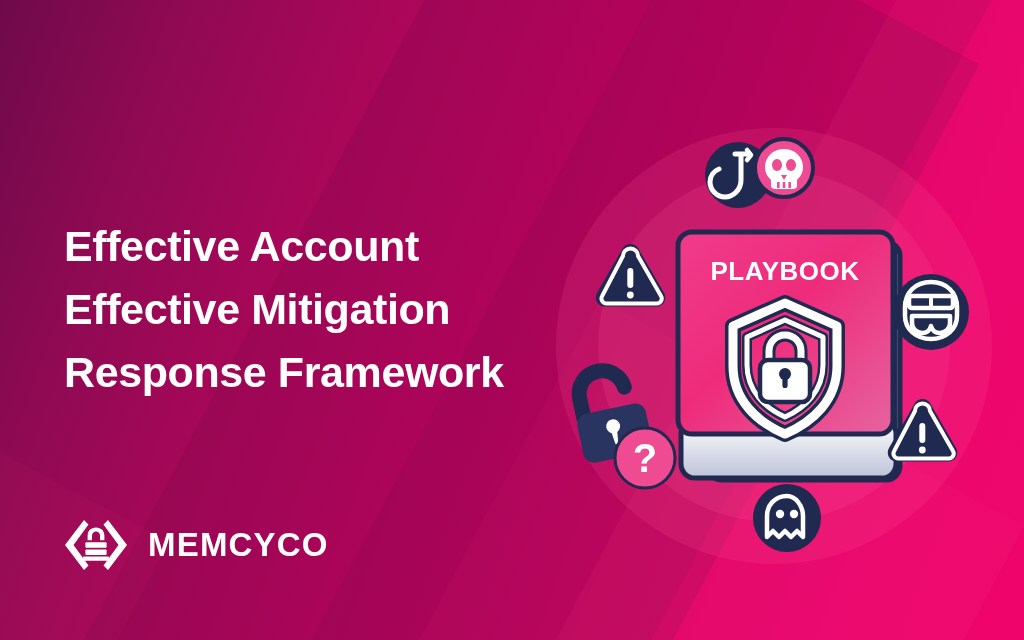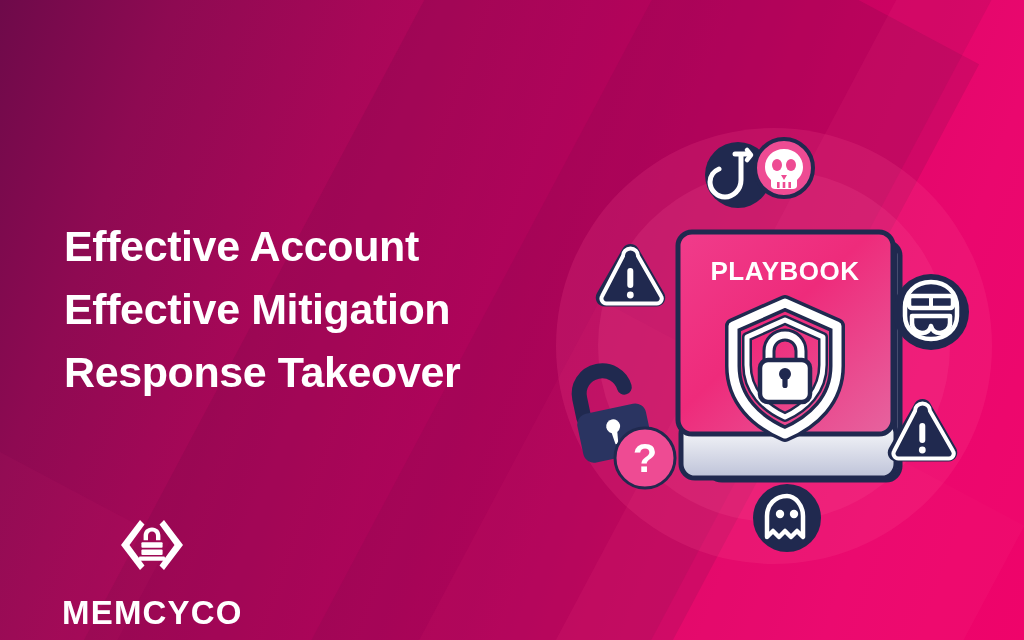--- a/index.html
+++ b/index.html
@@ -62,21 +62,21 @@
   #headline{
     position:absolute;left:64px;top:186px;width:520px;
     color:#ffffff;font-size:43px;font-weight:bold;
     line-height:63px;letter-spacing:-0.4px;
   }
   #headline .ln{display:block;white-space:nowrap;}
 
   
   #logo{
     position:absolute;left:62px;top:514px;
-    display:flex;align-items:center;gap:18px;flex-direction:column;
+    display:flex;align-items:center;gap:18px;
   }
   #logo .mark{width:68px;height:62px;display:block;}
   #logo .wordmark{
     color:#fff;font-size:33px;font-weight:bold;letter-spacing:1.2px;
   }
 
   
   #illustration{position:absolute;left:553px;top:120px;width:470px;height:460px;}
   #illustration svg{display:block;}
 </style>
@@ -90,21 +90,21 @@
   <div class="facet f3"></div>
   <div class="facet f4"></div>
   <div class="facet f5"></div>
 
   <div class="glow-outer"></div>
   <div class="glow-inner"></div>
 
   <h1 id="headline">
     <span class="ln">Effective Account</span>
     <span class="ln">Effective Mitigation</span>
-    <span class="ln">Response Takeover</span>
+    <span class="ln">Response Framework</span>
   </h1>
 
   <div id="logo">
     <svg class="mark" viewBox="0 0 68 62">
 
       <path d="M22 6 L26.5 10.5 L11.5 31 L26.5 51.5 L22 56 L3 31 Z" fill="#ffffff"></path>
 
       <path d="M46 6 L41.5 10.5 L56.5 31 L41.5 51.5 L46 56 L65 31 Z" fill="#ffffff"></path>
 
       <path d="M34 13.5 c-5.2 0 -8.4 3.6 -8.4 8.2 l0 4.6 l4.4 0 l0 -4.6 c0 -2.4 1.6 -4.2 4 -4.2 c2.4 0 4 1.8 4 4.2 l0 4.6 l4.4 0 l0 -4.6 c0 -4.6 -3.2 -8.2 -8.4 -8.2 z" fill="#ffffff"></path>

